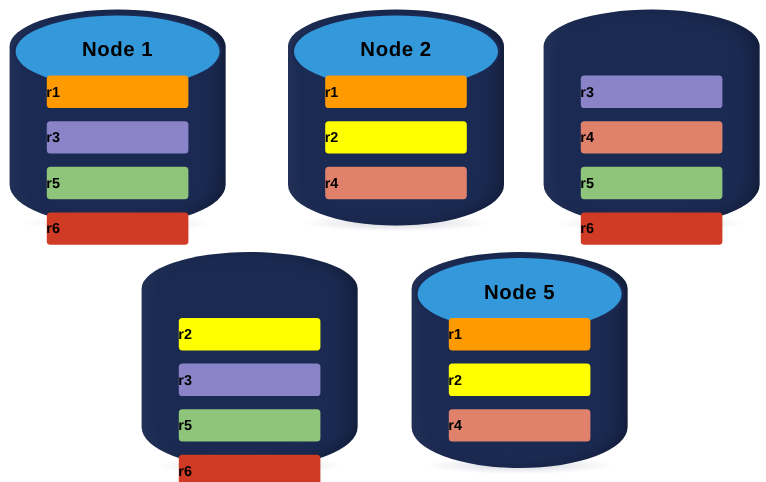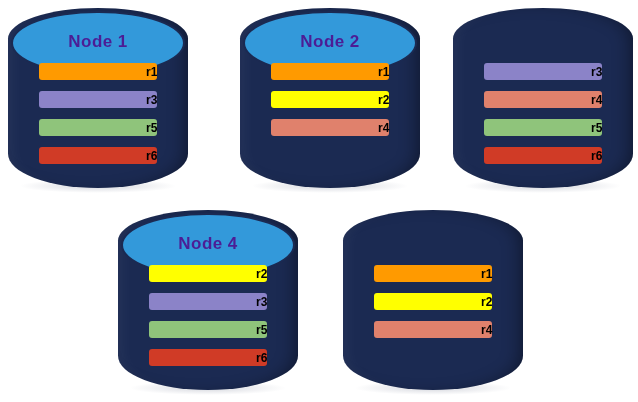--- a/index.html
+++ b/index.html
@@ -46,46 +46,46 @@
     background: #3399da;
     border: 2px solid #1b2a52;
     border-radius: 50%;
     box-sizing: border-box;
     display: flex;
     align-items: center;
     justify-content: center;
   }
 
   .cyl-title {
-    color: #4c1d95;
+    color: #000000;
     font-weight: bold;
     font-size: 17px;
     letter-spacing: 0.5px;
     white-space: nowrap;
     transform: translateY(-1px);
   }
   .cyl-title .num {
     margin-left: 5px;
   }
 
   
   .replicas {
     position: absolute;
     left: 17%;
     width: 66%;
     display: flex;
     flex-direction: column;
   }
 
   .replica {
-    height: 17px;
+    height: 27px;
     border-radius: 3px;
     display: flex;
     align-items: center;
-    justify-content: flex-end;
+    justify-content: flex-start;
     box-sizing: border-box;
   }
 
   .replica-label {
     font-size: 12px;
     font-weight: bold;
     color: #000000;
     line-height: 1;
     transform: translateY(-0.5px);
   }
@@ -158,41 +158,41 @@
           <span class="replica-label">r5</span>
         </div>
         <div class="replica" style="background: rgb(208, 59, 38);">
           <span class="replica-label">r6</span>
         </div>
       </div>
     </div>
     <div class="node" style="left: 118px; top: 210px; width: 180px; height: 180px;">
       <div class="cyl-shadow"></div>
       <div class="cyl-body"></div>
-      <div class="cyl-top">
-        <div class="cyl-title"><span>Node</span><span class="num">4</span></div>
-      </div>
       <div class="replicas" style="top: 55px; gap: 11px;">
         <div class="replica" style="background: rgb(255, 255, 0);">
           <span class="replica-label">r2</span>
         </div>
         <div class="replica" style="background: rgb(139, 131, 200);">
           <span class="replica-label">r3</span>
         </div>
         <div class="replica" style="background: rgb(143, 196, 123);">
           <span class="replica-label">r5</span>
         </div>
         <div class="replica" style="background: rgb(208, 59, 38);">
           <span class="replica-label">r6</span>
         </div>
       </div>
     </div>
     <div class="node" style="left: 343px; top: 210px; width: 180px; height: 180px;">
       <div class="cyl-shadow"></div>
       <div class="cyl-body"></div>
+      <div class="cyl-top">
+        <div class="cyl-title"><span>Node</span><span class="num">5</span></div>
+      </div>
       <div class="replicas" style="top: 55px; gap: 11px;">
         <div class="replica" style="background: rgb(255, 154, 0);">
           <span class="replica-label">r1</span>
         </div>
         <div class="replica" style="background: rgb(255, 255, 0);">
           <span class="replica-label">r2</span>
         </div>
         <div class="replica" style="background: rgb(224, 129, 108);">
           <span class="replica-label">r4</span>
         </div>

